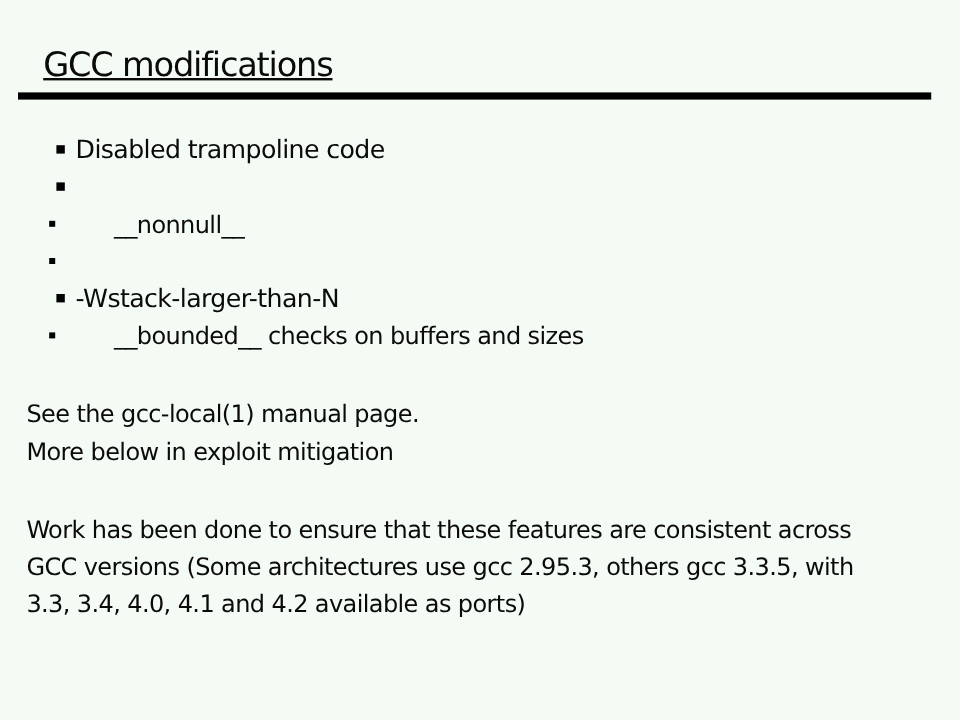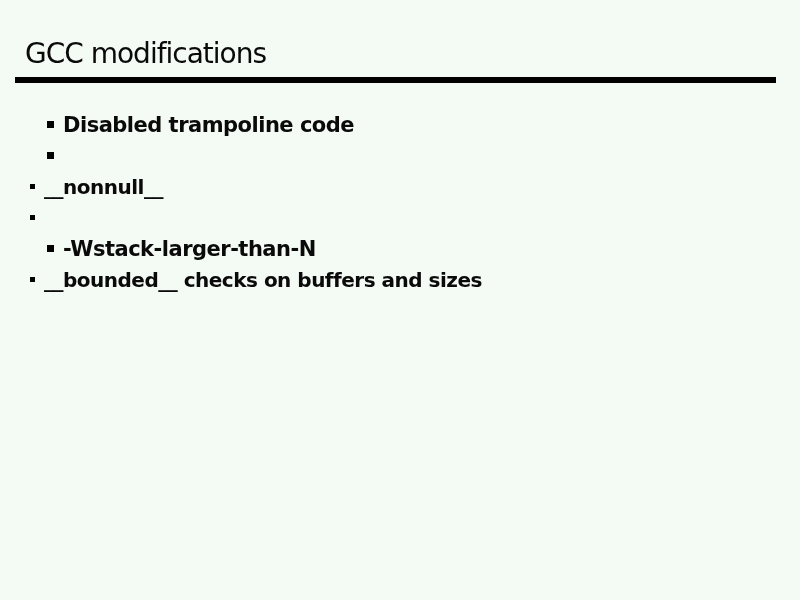--- a/index.html
+++ b/index.html
@@ -14,50 +14,50 @@
   }
   .slide {
     position: relative;
     width: 800px;
     height: 600px;
     background: #f4faf4;
     color: #0a0a0a;
   }
   .title {
     position: absolute;
-    left: 25px;
+    left: 36px;
     top: 34px;
     font-size: 28px;
     line-height: 40px;
     letter-spacing: -1px;
     white-space: nowrap;
+    text-decoration: underline;
   }
   .rule {
     position: absolute;
     left: 15px;
     top: 77px;
     width: 761px;
     height: 6px;
     background: #000000;
   }
   .bullets {
     position: absolute;
     left: 0;
     top: 109px;
     width: 800px;
-    font-weight: bold;
   }
   .row {
     display: flex;
     align-items: center;
     height: 31px;
     white-space: nowrap;
   }
   .row.lvl1 { padding-left: 47px; }
-  .row.lvl2 { padding-left: 30px; }
+  .row.lvl2 { padding-left: 41px; gap: 40px; }
   .marker {
     flex: none;
     background: #000000;
   }
   .lvl1 .marker { width: 7px; height: 7px; margin-right: 9px; }
   .lvl2 .marker { width: 5px; height: 5px; margin-right: 9px; }
   .lvl1 .btext { font-size: 21px; letter-spacing: -0.5px; }
   .lvl2 .btext { font-size: 20px; letter-spacing: -0.5px; }
   .para {
     position: absolute;
@@ -105,15 +105,24 @@
       <span class="btext">-Wstack-larger-than-N</span>
     </div>
 
     <div class="row lvl2">
       <span class="marker"></span>
       <span class="btext">__bounded__ checks on buffers and sizes</span>
     </div>
 
   </div>
 
+  <div class="para para-see">
+    <div class="pline">See the gcc-local(1) manual page.</div>
+    <div class="pline">More below in exploit mitigation</div>
+  </div>
 
+  <div class="para para-work">
+    <div class="pline">Work has been done to ensure that these features are consistent across</div>
+    <div class="pline">GCC versions (Some architectures use gcc 2.95.3, others gcc 3.3.5, with</div>
+    <div class="pline">3.3, 3.4, 4.0, 4.1 and 4.2 available as ports)</div>
+  </div>
 
 </div>
 
 </body></html>

